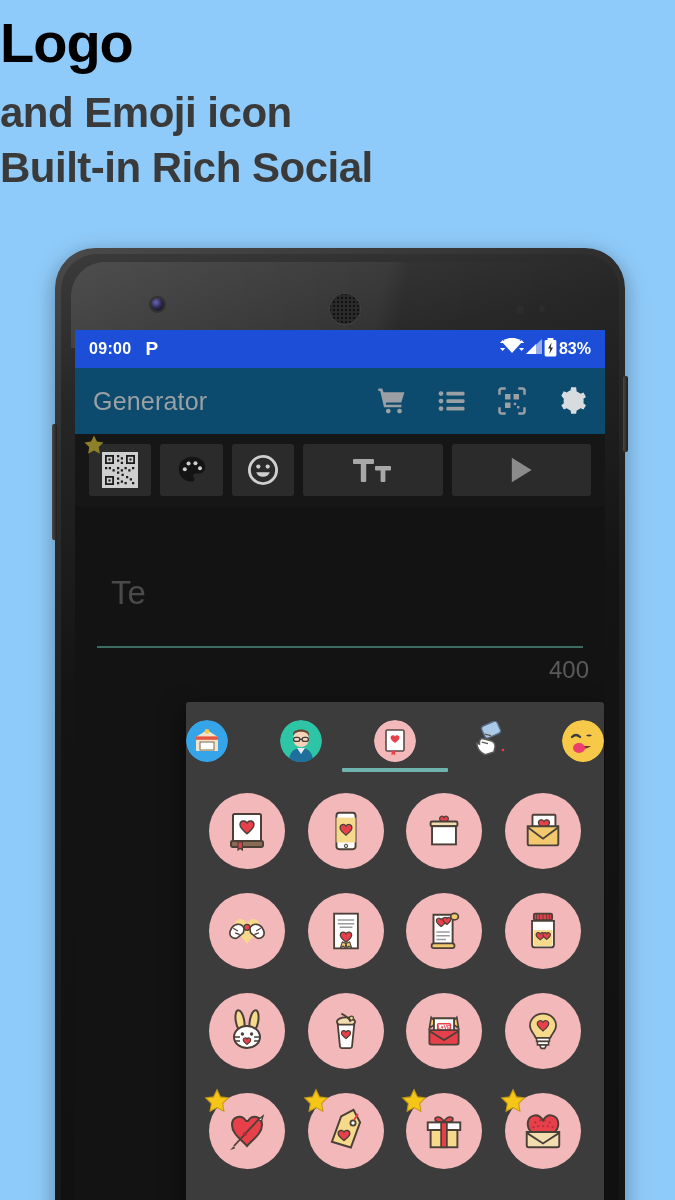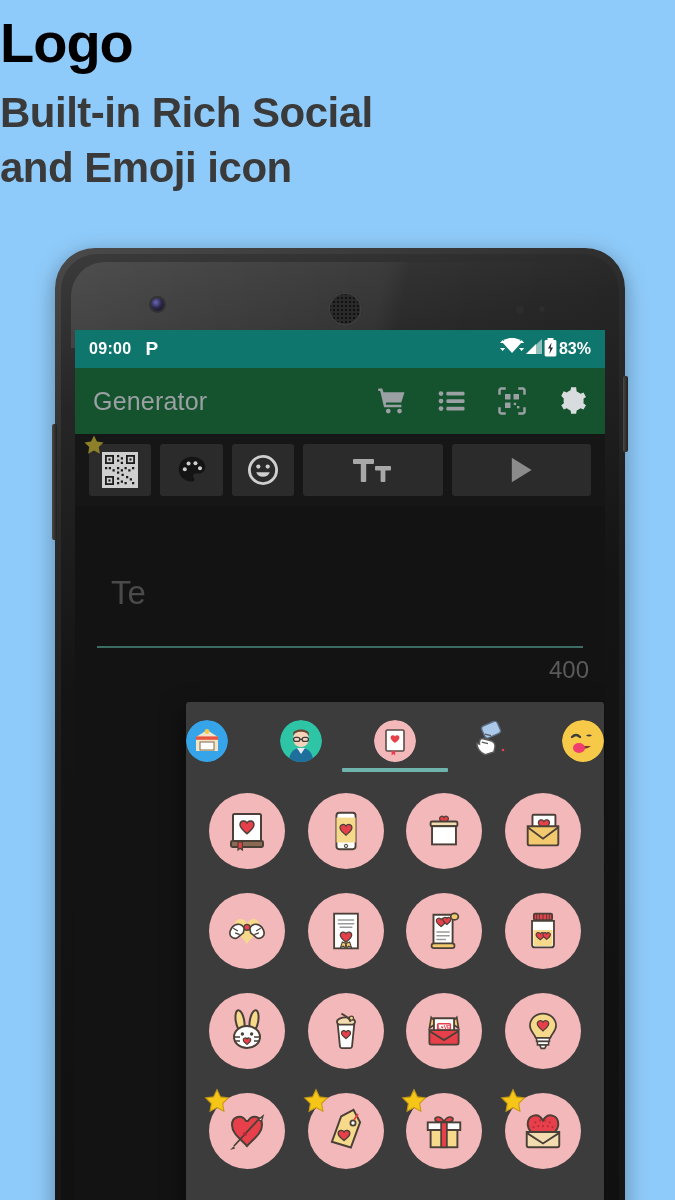--- a/index.html
+++ b/index.html
@@ -60,31 +60,31 @@
   .side-btn.vol  { left: -3px; top: 176px; width: 5px; height: 116px; }
 
   
   .screen {
     position: absolute; left: 20px; top: 82px;
     width: 530px; height: 898px;
     background: #131313; overflow: hidden;
   }
 
   .statusbar {
-    height: 38px; background: #0f766e; color: #fff;
+    height: 38px; background: #1d4ed8; color: #fff;
     display: flex; align-items: center; padding: 0 14px;
     font-size: 16px; font-weight: bold;
   }
   .sb-time { letter-spacing: .3px; }
   .sb-p { margin-left: 14px; font-size: 19px; font-weight: bold; }
   .sb-right { margin-left: auto; display: flex; align-items: center; }
   .sb-pct { font-size: 16px; font-weight: bold; margin-left: 2px; }
 
   .appbar {
-    height: 66px; background: #14532d;
+    height: 66px; background: #0c4a6e;
     display: flex; align-items: center; padding: 0 18px; gap: 30px;
   }
   .appbar-title { color: #9aa0a3; font-size: 25px; letter-spacing: .2px; }
   .appbar-actions { margin-left: auto; display: flex; align-items: center; gap: 30px; }
   .ab-icon { width: 30px; height: 30px; display: block; }
 
   .toolrow {
     height: 72px; background: #161616;
     display: flex; align-items: center; gap: 9px; padding: 0 14px;
     position: relative;
@@ -144,22 +144,22 @@
     position: absolute; left: 0; right: 0; bottom: 0; height: 98px;
     display: flex; align-items: center; gap: 14px; padding: 0 22px 22px 22px;
   }
 </style>
 </head>
 <body>
 
 <div class="promo">
   <div class="promo-title">Logo</div>
   <div class="promo-sub">
+    <div>and Emoji icon</div>
     <div>Built-in Rich Social</div>
-    <div>and Emoji icon</div>
   </div>
 </div>
 
 <div class="phone">
   <div class="phone-inner">
     <div class="glass-sheen"></div>
     <div class="cam"></div>
     <div class="speaker"></div>
     <div class="sensor a"></div>
     <div class="sensor b"></div>

